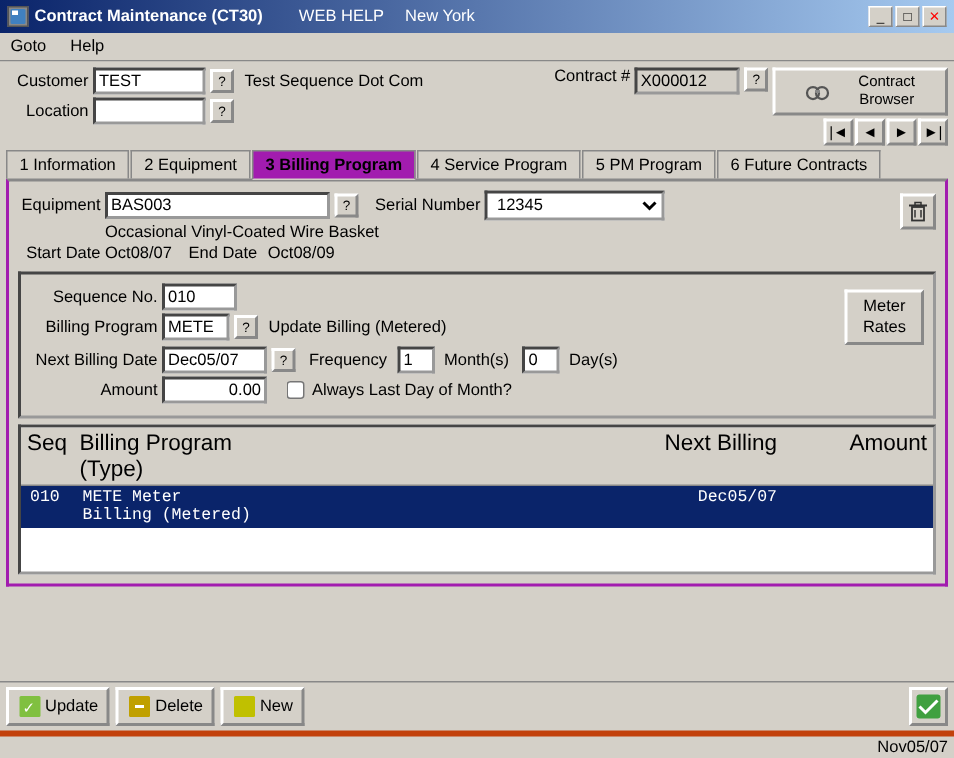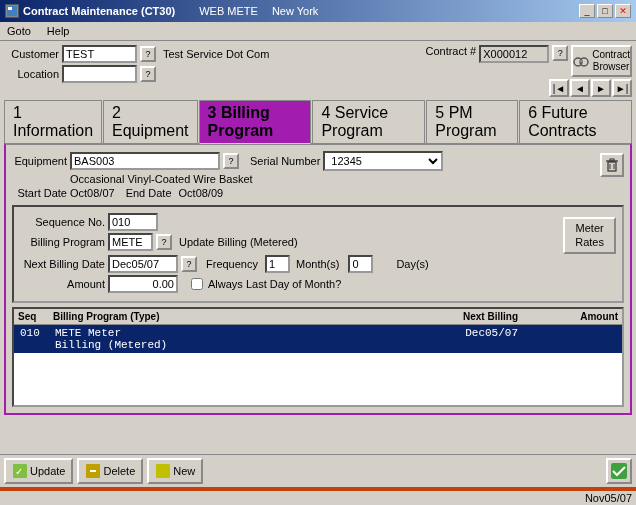--- a/index.html
+++ b/index.html
@@ -116,21 +116,21 @@
     .tabs-area {
       display: flex;
       gap: 1px;
       margin-bottom: 0;
     }
     .tab {
       background: #d4d0c8;
       border: 1px solid #888;
       border-bottom: none;
       padding: 3px 8px;
-      font-size: 16px;
+      font-size: 11px;
       cursor: pointer;
       position: relative;
       bottom: -1px;
     }
     .tab.active {
       background: #a21caf;
       border-bottom: 1px solid #d4d0c8;
       font-weight: bold;
       z-index: 2;
     }
@@ -172,22 +172,22 @@
       overflow: hidden;
     }
     .grid-header {
       display: grid;
       grid-template-columns: 35px 120px 1fr 80px;
       background: #d4d0c8;
       border-bottom: 1px solid #888;
       padding: 2px 4px;
     }
     .grid-header-cell {
-      font-size: 10px;
-      font-weight: bold;
+      font-size: 15px;
+      font-weight: normal;
     }
     .grid-row {
       display: grid;
       grid-template-columns: 35px 120px 1fr 80px;
       padding: 1px 4px;
       font-family: "Courier New", monospace;
       font-size: 11px;
     }
     .grid-row.selected {
       background: #0a246a;
@@ -281,21 +281,21 @@
 
   <div class="title-bar">
     <div class="title-bar-left">
       <div class="title-icon">
         <svg width="12" height="12" viewBox="0 0 12 12">
           <rect x="1" y="1" width="10" height="10" fill="#4080c0" rx="1"></rect>
           <rect x="2" y="2" width="4" height="3" fill="white"></rect>
         </svg>
       </div>
       <span class="title-text">Contract Maintenance (CT30)</span>
-      <span style="margin-left:20px;">WEB METE</span>
+      <span style="margin-left:20px;">WEB HELP</span>
       <span style="margin-left:10px;">New York</span>
     </div>
     <div class="title-buttons">
       <div class="title-btn">_</div>
       <div class="title-btn">□</div>
       <div class="title-btn" style="color:red;">✕</div>
     </div>
   </div>
 
   <div class="menu-bar">
@@ -304,34 +304,34 @@
   </div>
 
   <div class="main-content" style="padding:4px;">
 
     <div class="top-row">
       <div class="left-fields">
         <div class="field-row">
           <span class="field-label">Customer</span>
           <input class="field-input" style="width: 75px;" value="TEST" readonly="">
           <div class="field-btn">?</div>
-          <span style="margin-left:4px; font-size:11px;">Test Service Dot Com</span>
+          <span style="margin-left:4px; font-size:11px;">Test Sequence Dot Com</span>
         </div>
         <div class="field-row">
           <span class="field-label">Location</span>
           <input class="field-input" style="width: 75px;" value="">
           <div class="field-btn">?</div>
         </div>
       </div>
       <div class="right-area">
         <div style="display:flex; align-items:flex-start; gap:3px;">
           <span class="contract-label">Contract #</span>
           <input class="field-input" style="width: 70px; background: rgb(212, 208, 200);" value="X000012" readonly="">
           <div class="field-btn">?</div>
-          <div class="contract-browser-btn" style="display:flex; align-items:center; gap:3px; padding:2px 0;">
+          <div class="contract-browser-btn" style="display:flex; align-items:center; gap:19px; padding:2px 20px;">
             <svg width="16" height="16" viewBox="0 0 16 16">
               <circle cx="5" cy="9" r="4" fill="none" stroke="#555" stroke-width="1.5"></circle>
               <circle cx="11" cy="9" r="4" fill="none" stroke="#555" stroke-width="1.5"></circle>
               <rect x="6.5" y="7" width="3" height="2" fill="#888"></rect>
             </svg>
             <span style="font-size:10px; line-height:1.2;">Contract<br>Browser</span>
           </div>
         </div>
         <div class="nav-buttons">
           <div class="nav-btn">|◄</div>
@@ -399,21 +399,21 @@
               <span style="margin-left:4px;">Update Billing (Metered)</span>
             </div>
             <div class="field-row" style="margin-top:4px;">
               <span class="field-label" style="min-width:85px;">Next Billing Date</span>
               <input class="field-input" style="width: 70px;" value="Dec05/07" readonly="">
               <div class="field-btn">?</div>
               <span style="margin-left:6px;">Frequency</span>
               <input class="field-input" style="width: 25px; margin-left: 4px;" value="1" readonly="">
               <span style="margin-left:3px;">Month(s)</span>
               <input class="field-input" style="width: 25px; margin-left: 6px;" value="0" readonly="">
-              <span style="margin-left:20px;">Day(s)</span>
+              <span style="margin-left:3px;">Day(s)</span>
             </div>
             <div class="field-row">
               <span class="field-label" style="min-width:85px;">Amount</span>
               <input class="field-input" style="width: 70px; text-align: right;" value="0.00" readonly="">
               <input type="checkbox" class="checkbox-input" style="margin-left: 10px;">
               <span>Always Last Day of Month?</span>
             </div>
           </div>
           <div class="meter-rates-btn" style="margin-top:4px;">
             Meter<br>Rates

